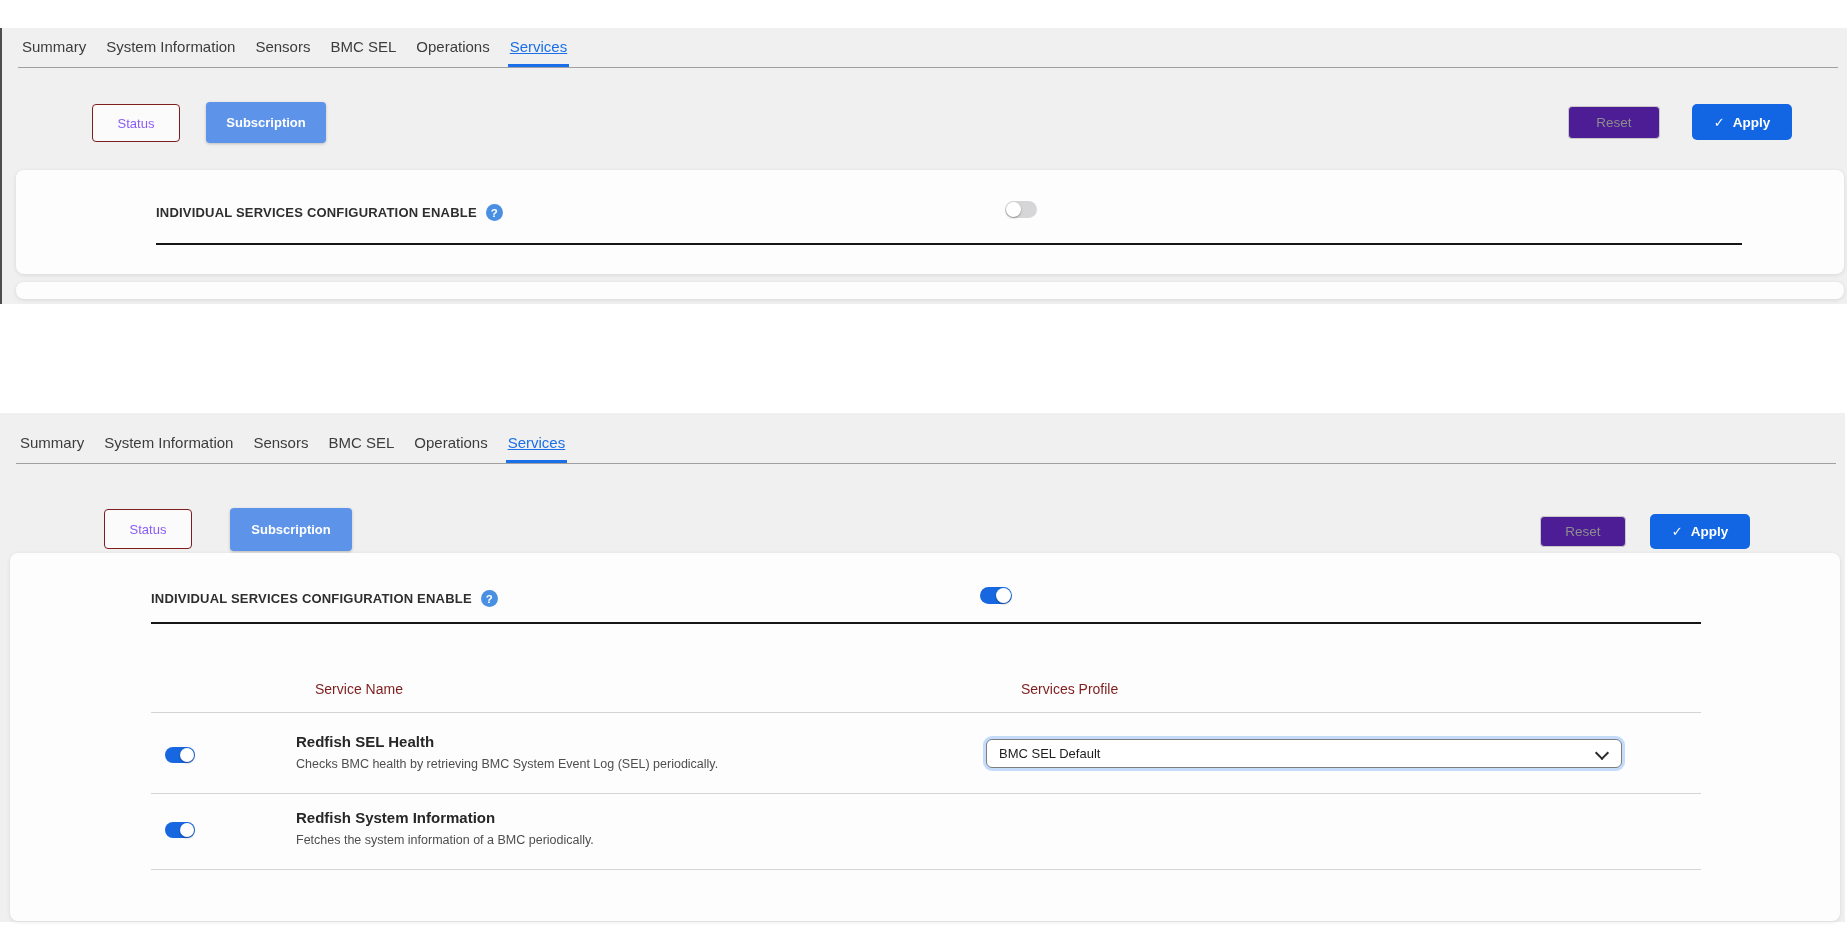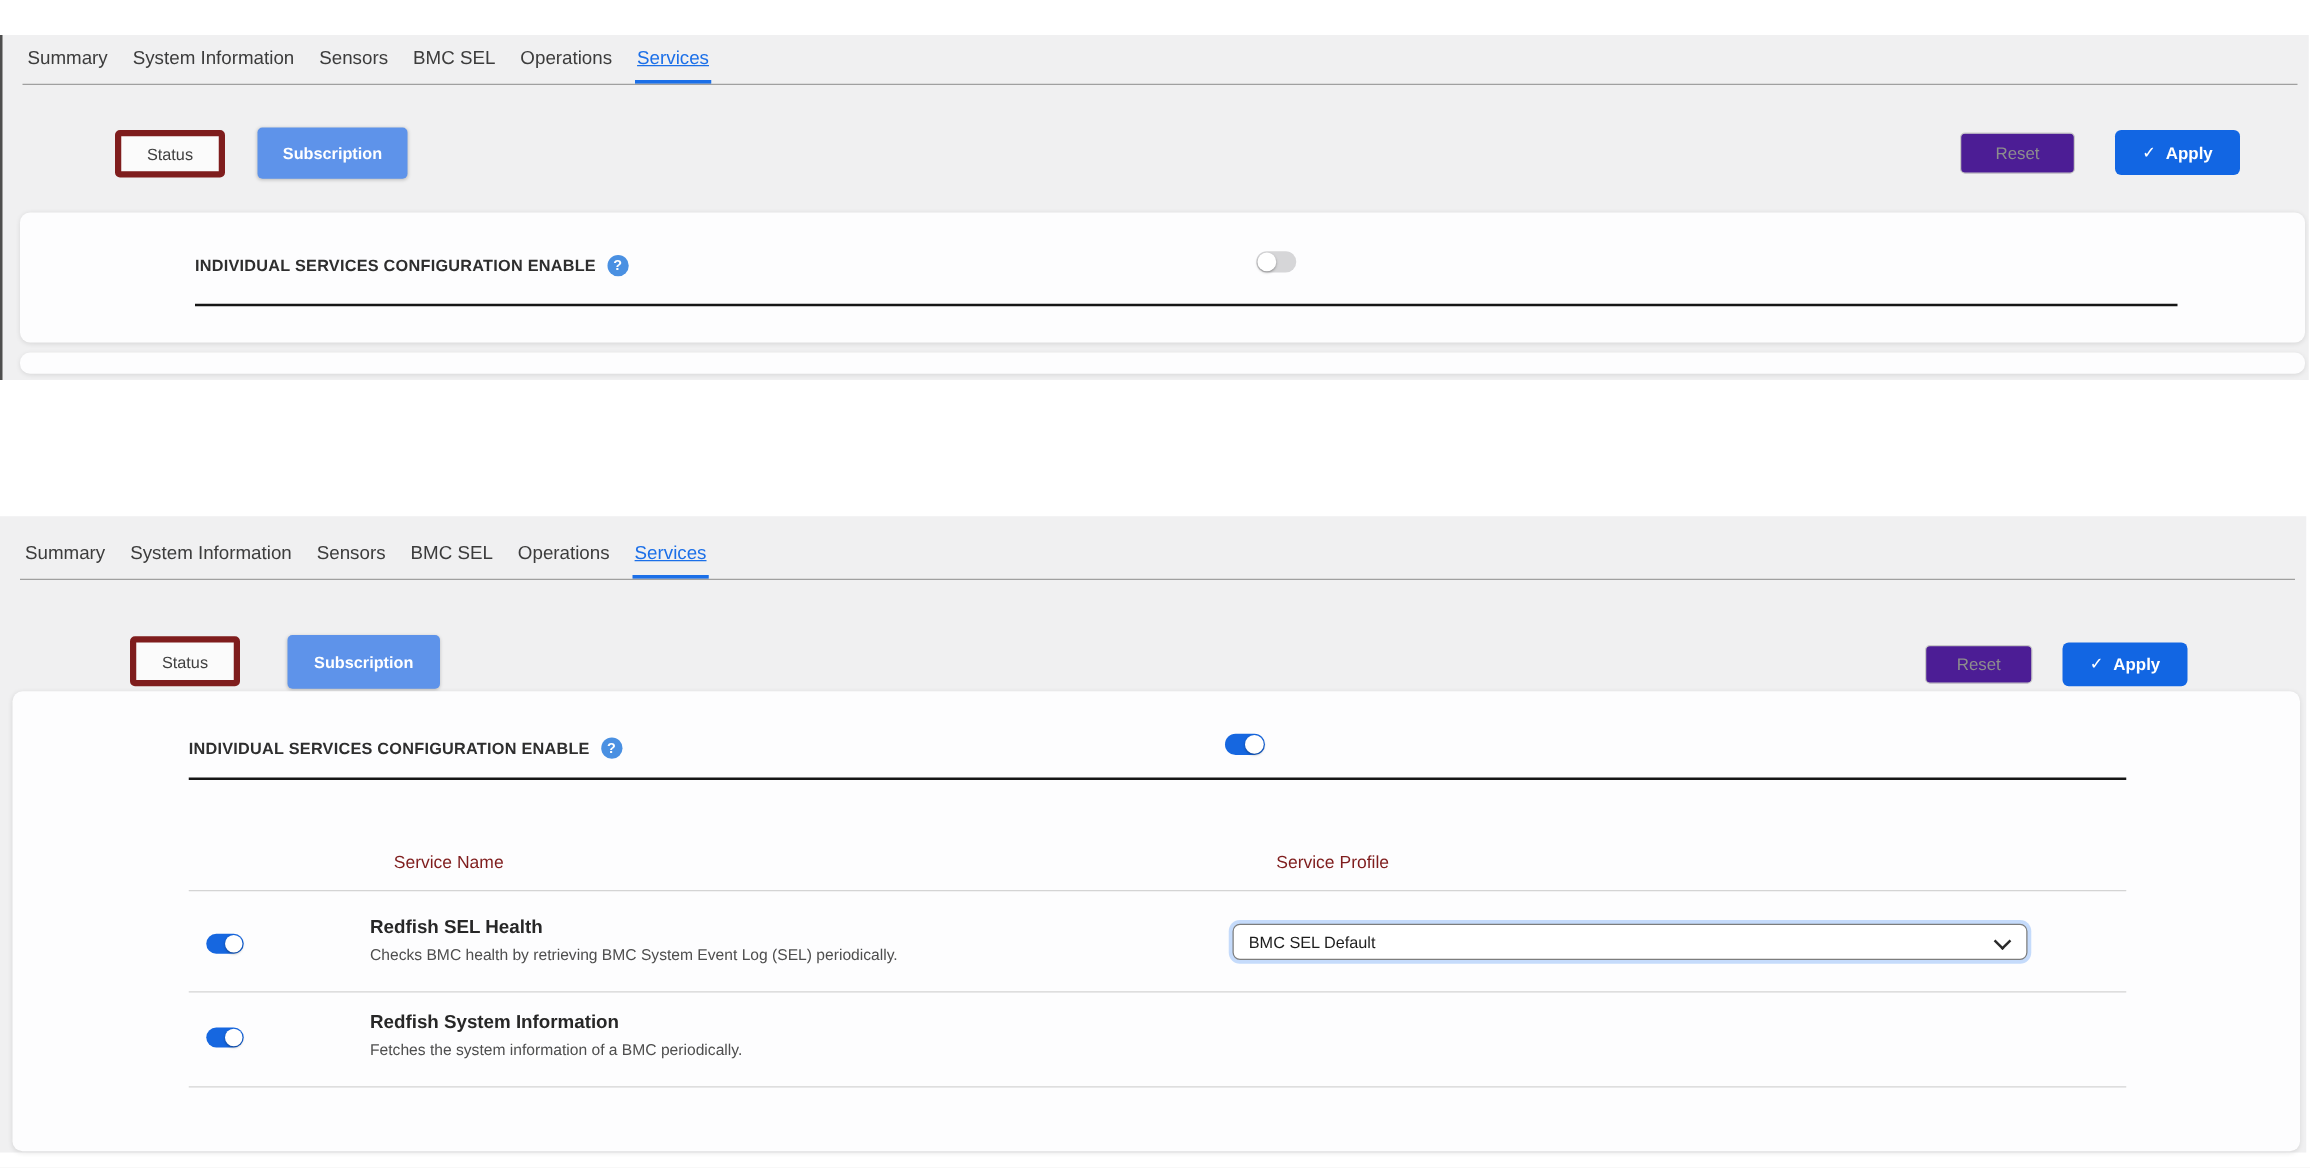--- a/index.html
+++ b/index.html
@@ -20,21 +20,21 @@
   #section-bottom .tabbar { top:20px; }
   .tab { padding:0 2px 7px 2px; line-height:20px; cursor:pointer; white-space:nowrap; }
   .tab.active { color:var(--accent); border-bottom:3px solid var(--accent);text-decoration:underline; }
   .tab-divider { position:absolute; left:16px; width:1820px; height:1px; background:#a0a0a0; }
   #section-top .tab-divider { top:39px; }
   #section-bottom .tab-divider { top:50px; }
 
   
   .btn { position:absolute; display:flex; align-items:center; justify-content:center;
          border-radius:4px; font-size:13px; cursor:pointer; box-sizing:border-box; }
-  .btn-status { background:#fbfbfb; border:5px solid #7f1d1d; color:#404040;text-align:center; }
+  .btn-status { background:#fbfbfb; border:1px solid #7f1d1d; color:#8b5cf6;text-align:center; }
   #section-top .btn-status { left:90px; top:76px; width:88px; height:38px; }
   #section-bottom .btn-status { left:104px; top:96px; width:88px; height:40px; }
   .btn-subscription { background:var(--subscription-btn); color:#fff; font-weight:bold;
                       box-shadow:0 1px 3px rgba(0,0,0,.22); }
   #section-top .btn-subscription { left:204px; top:74px; width:120px; height:41px; }
   #section-bottom .btn-subscription { left:230px; top:95px; width:122px; height:43px; }
   .btn-reset { background:#4c1d95; border:1px solid #c8c8c8; color:#8d8d8d; font-size:13.5px; }
   #section-top .btn-reset { left:1566px; top:78px; width:92px; height:33px; }
   #section-bottom .btn-reset { left:1540px; top:103px; width:86px; height:31px; }
   .btn-apply { background:var(--apply-btn); color:#fff; font-weight:bold; gap:8px;
@@ -162,21 +162,21 @@
     <div class="config-label-row">
       <span>INDIVIDUAL SERVICES CONFIGURATION ENABLE</span>
       <span class="help-icon">?</span>
     </div>
     <div class="toggle toggle-main" id="toggle-bottom-main" data-state="on">
       <span class="knob"></span>
     </div>
     <div class="config-divider"></div>
 
     <div class="col-header" id="hdr-name">Service Name</div>
-    <div class="col-header" id="hdr-profile">Service Profile</div>
+    <div class="col-header" id="hdr-profile">Services Profile</div>
     <div class="table-divider" id="div-hdr"></div>
 
     <div class="toggle toggle-row" id="row1-toggle" data-state="on">
       <span class="knob"></span>
     </div>
     <div class="row-title" id="row1-title">Redfish SEL Health</div>
     <div class="row-desc" id="row1-desc">Checks BMC health by retrieving BMC System Event Log (SEL) periodically.</div>
     <div class="select-wrap" id="row1-select">
       <select>
         <option>BMC SEL Default</option>

